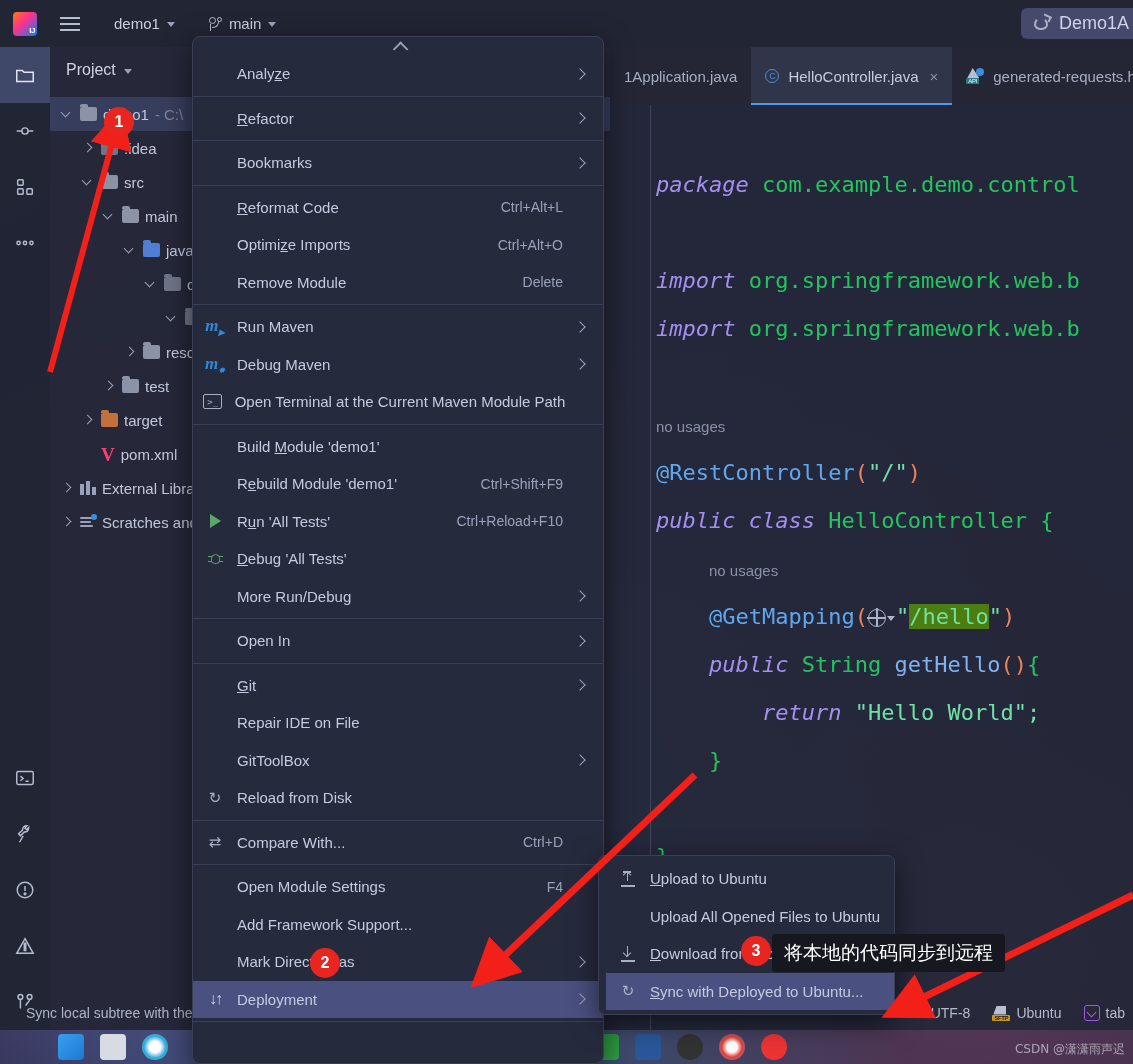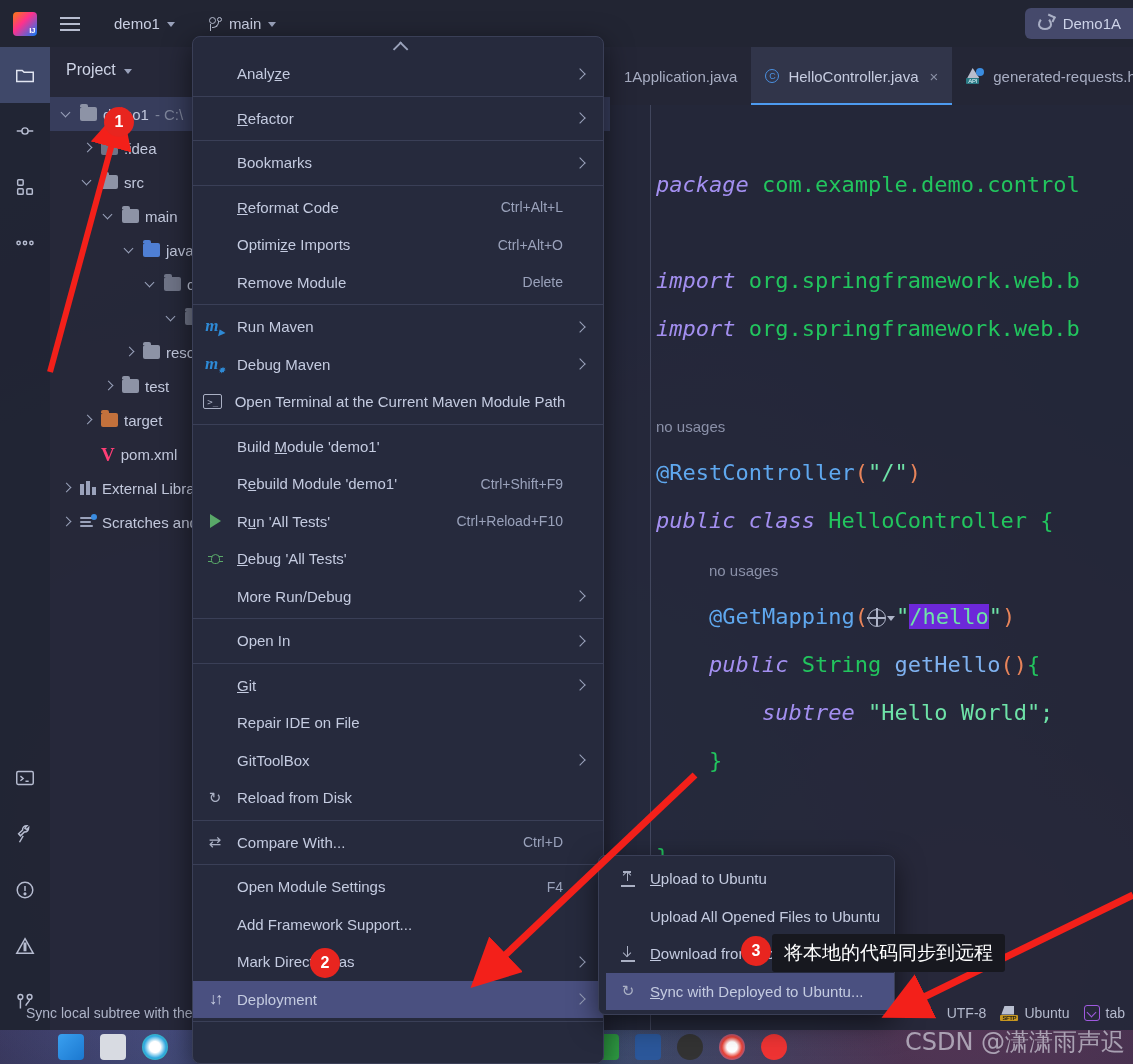--- a/index.html
+++ b/index.html
@@ -54,22 +54,22 @@
   .branch-ico::after { content:""; position:absolute; left:0px; top:0px; width:5px; height:5px;
     border:1.6px solid #b7bdd0; border-radius:50%; }
   .branch-dot2 { position:absolute; right:0; top:0; width:5px; height:5px;
     border:1.6px solid #b7bdd0; border-radius:50%; }
   .branch-arc { position:absolute; left:3px; top:4px; width:7px; height:7px;
     border-right:1.6px solid #b7bdd0; border-bottom:1.6px solid #b7bdd0; border-radius:0 0 6px 0; }
 
   #runwidget {
     position:absolute; right:0px; top:8px; height:31px;
     display:flex; align-items:center; gap:8px;
-    background:#45496b; border-radius:6px 0 0 6px; padding:0 12px 0 12px;
-    font-size:15px; color:#cdd3e8; cursor:pointer; white-space:nowrap;
+    background:#45496b; border-radius:6px 0 0 6px; padding:0 4px 0 12px;
+    font-size:18px; color:#cdd3e8; cursor:pointer; white-space:nowrap;
   }
   .spring-ico { width:18px; height:18px; position:relative; }
   .spring-ico::before{content:"";position:absolute;inset:2px 3px 3px 1px;border:2px solid #aab0c6;
     border-radius:50% 50% 50% 50%/60% 60% 40% 40%; border-top-color:transparent;}
   .spring-ico::after{content:"";position:absolute;left:10px;top:0px;width:6px;height:4px;
     border-top:2px solid #aab0c6;border-right:2px solid #aab0c6;transform:rotate(25deg);}
 
   
   #activitybar {
     position:absolute; left:0; top:47px; bottom:0; width:50px;
@@ -139,33 +139,33 @@
     background:rgba(42,46,66,0.34);
   }
   #gutterline { position:absolute; left:40px; top:0; bottom:0; width:1px; background:rgba(120,128,160,.35); }
   .kw { color:#a38ff0; font-style:italic; }
   .str2 { color:#6ee3a8; }
   .ann { color:#5fa8ef; }
   .typ { color:#22c55e; }
   .fn  { color:#7fb2f0; }
   .punct { color:#e8845a; }
   .usage { font-family:"Liberation Sans", sans-serif; font-size:15px; color:#8a90a8; line-height:30px; }
-  .hl { background:#6d28d9; }
+  .hl { background:#4d7c0f; }
   .globe { display:inline-block; width:18px;height:18px;border:1.6px solid #aeb4c8;border-radius:50%;
     vertical-align:-3px; position:relative; }
   .globe::before{content:"";position:absolute;left:7px;top:-1.6px;width:1.6px;height:18px;background:#aeb4c8;}
   .globe::after{content:"";position:absolute;left:-1.6px;top:7px;width:18px;height:1.6px;background:#aeb4c8;}
   .gcar { display:inline-block;width:0;height:0;border-left:4px solid transparent;
     border-right:4px solid transparent;border-top:5px solid #aeb4c8;vertical-align:3px;margin:0 1px; }
 
   
   #statusbar { position:absolute; left:0; right:0; bottom:0; height:34px;
     display:flex; align-items:center; font-size:14px; color:#b4bacd; }
   #status-left { padding-left:26px; color:#aeb4c8; }
-  #status-right { position:absolute; right:8px; display:flex; align-items:center; gap:14px; }
+  #status-right { position:absolute; right:8px; display:flex; align-items:center; gap:22px; }
   .sftp-ico { width:18px;height:15px;position:relative; }
   .sftp-ico .bx { position:absolute;left:1px;top:0;width:13px;height:9px;background:#b9bfd0;
     clip-path:polygon(0 100%,25% 0,100% 0,100% 100%); }
   .sftp-ico .tg { position:absolute;left:0;bottom:0;font-size:6px;background:#c8971f;color:#2a2414;
     padding:0 2px;border-radius:1px;letter-spacing:-.4px;font-weight:bold; }
   .tab9 { width:16px;height:16px;border:1.8px solid #a05ae0;border-radius:3px;position:relative; }
   .tab9::after{content:"";position:absolute;left:3px;top:3px;width:6px;height:6px;
     border-left:1.8px solid #a05ae0;border-bottom:1.8px solid #a05ae0;transform:rotate(-45deg);}
 
   
@@ -234,21 +234,21 @@
   #tooltip {
     position:absolute; left:772px; top:934px; z-index:65;
     background:#17181f; color:#fff; font-size:19px;
     padding:6px 12px; border-radius:3px; white-space:nowrap;
     font-family:"DejaVu Sans", sans-serif;
   }
   #arrows { position:absolute; inset:0; z-index:60; pointer-events:none; }
 
   #watermark {
     position:absolute; right:8px; bottom:6px; z-index:80;
-    font-size:24px; color:rgba(226,228,238,.62);
+    font-size:12px; color:rgba(226,228,238,.62);
     font-family:"DejaVu Sans", sans-serif; white-space:nowrap;
   }
   
   #taskbar { position:absolute; left:0; right:0; bottom:0; height:34px; z-index:30;
     display:flex; align-items:center; gap:16px; padding-left:58px; }
   .tkicon { width:26px; height:26px; border-radius:4px; flex:none; }
 </style>
 </head>
 <body>
 
@@ -452,21 +452,21 @@
 
 <span class="kw">import</span> <span class="typ">org.springframework.web.b</span>
 <span class="kw">import</span> <span class="typ">org.springframework.web.b</span>
 
 <span class="usage">no usages</span>
 <span class="ann">@RestController</span><span class="punct">(</span><span class="str2">"/"</span><span class="punct">)</span>
 <span class="kw">public</span> <span class="kw">class</span> <span class="typ">HelloController</span> <span class="typ">{</span>
     <span class="usage">no usages</span>
     <span class="ann">@GetMapping</span><span class="punct">(</span><span class="globe"></span><span class="gcar"></span><span class="str2">"</span><span class="str2 hl">/hello</span><span class="str2">"</span><span class="punct">)</span>
     <span class="kw">public</span> <span class="typ">String</span> <span class="fn">getHello</span><span class="punct">()</span><span class="typ">{</span>
-        <span class="kw">subtree</span> <span class="str2">"Hello World";</span>
+        <span class="kw">return</span> <span class="str2">"Hello World";</span>
     <span class="typ">}</span>
 
 <span class="typ">}</span></div>
   </div>
 
   <div id="statusbar">
     <div id="status-left">Sync local subtree with the</div>
     <div id="status-right">
       <span>UTF-8</span>
       <span style="display:flex;align-items:center;gap:6px">

